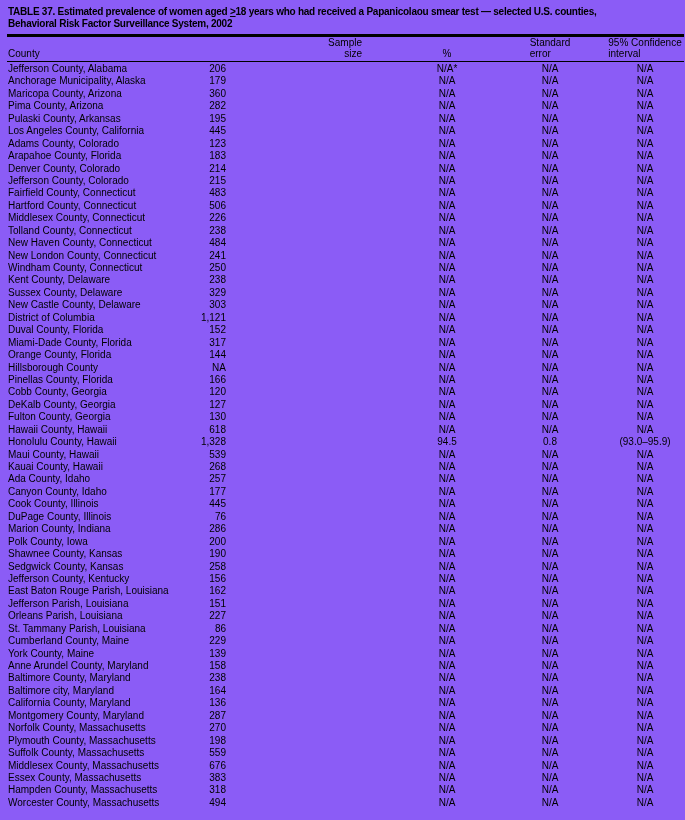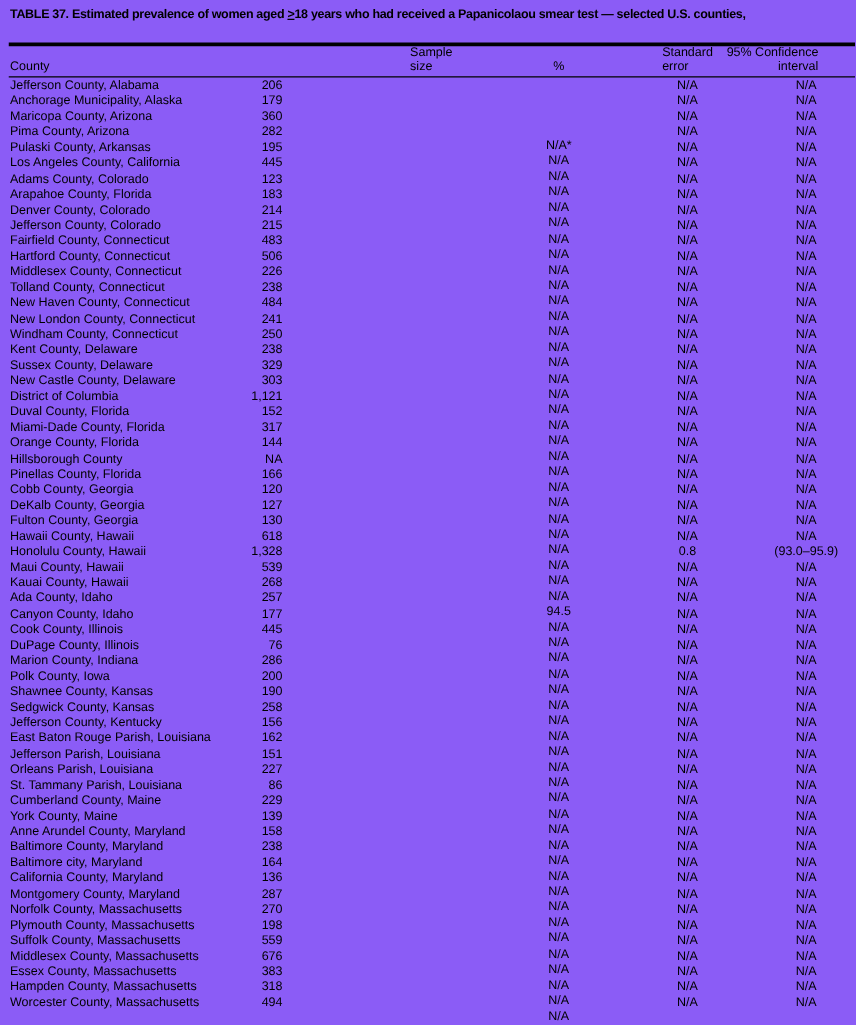--- a/index.html
+++ b/index.html
@@ -36,24 +36,24 @@
     position: absolute;
     top: 37px;
     left: 0;
     width: 685px;
     height: 24px;
     font-size: 10px;
   }
   .h { position: absolute; bottom: 2px; line-height: 11px; white-space: nowrap; }
   .hl { display: block; }
   .h-county { left: 8px; }
-  .h-sample { right: 323px; }
+  .h-sample { right: 323px; text-align: right; }
   .h-pct { left: 447px; transform: translateX(-50%); }
   .h-se { left: 550px; transform: translateX(-50%); text-align: left; }
-  .h-ci { left: 618px; transform: translateX(-50%); text-align: right; }
+  .h-ci { left: 645px; transform: translateX(-50%); text-align: left; }
   .rule-thin {
     position: absolute;
     top: 61px;
     left: 7px;
     width: 677px;
     height: 1.3px;
     background: #000000;
   }
   .tbody {
     position: absolute;
@@ -64,31 +64,32 @@
   .row { position: relative; height: 12.45px; }
   .c {
     position: absolute;
     top: 0;
     font-size: 10px;
     line-height: 12.45px;
     white-space: nowrap;
   }
   .c-county { left: 8px; }
   .c-sample { right: 323px; }
-  .c-pct { left: 447px; transform: translateX(-50%); margin-top: 48px; }
+  .c-pct { left: 447px; transform: translateX(-50%); }
   .c-se { left: 550px; transform: translateX(-50%); }
   .c-ci { left: 645px; transform: translateX(-50%); }
 </style>
 </head>
 <body>
 
 <div class="page">
 
   <div class="title">
     <div><span>TABLE 37. Estimated prevalence of women aged </span><span class="geq">&gt;</span><span>18 years who had received a Papanicolaou smear test — selected U.S. counties,</span></div>
+    <div>Behavioral Risk Factor Surveillance System, 2002</div>
   </div>
 
   <div class="rule-thick"></div>
 
   <div class="thead">
     <span class="h h-county">County</span>
     <span class="h h-sample">
       <span class="hl">Sample</span>
       <span class="hl">size</span>
     </span>

